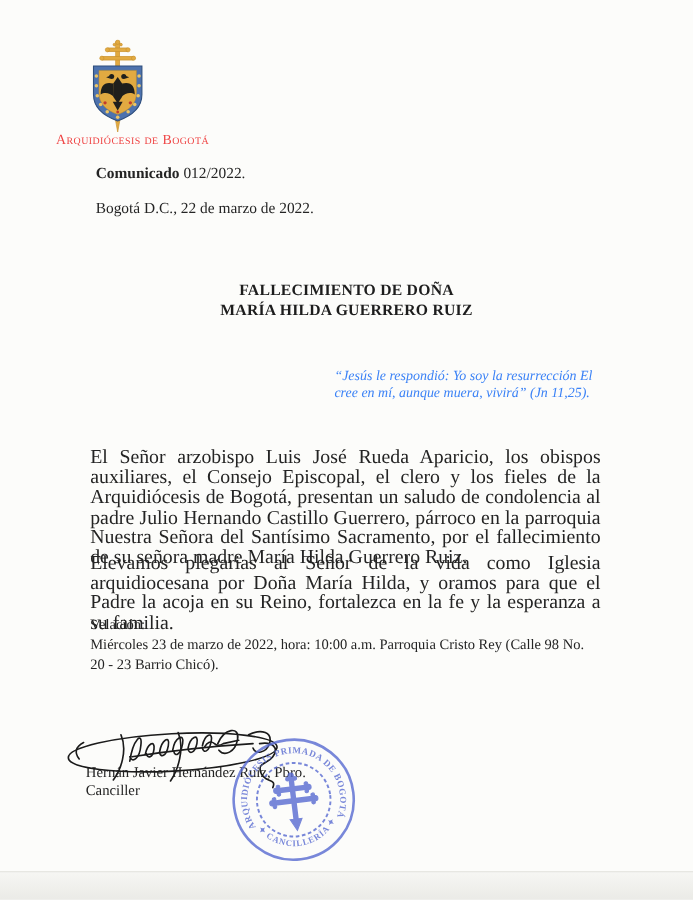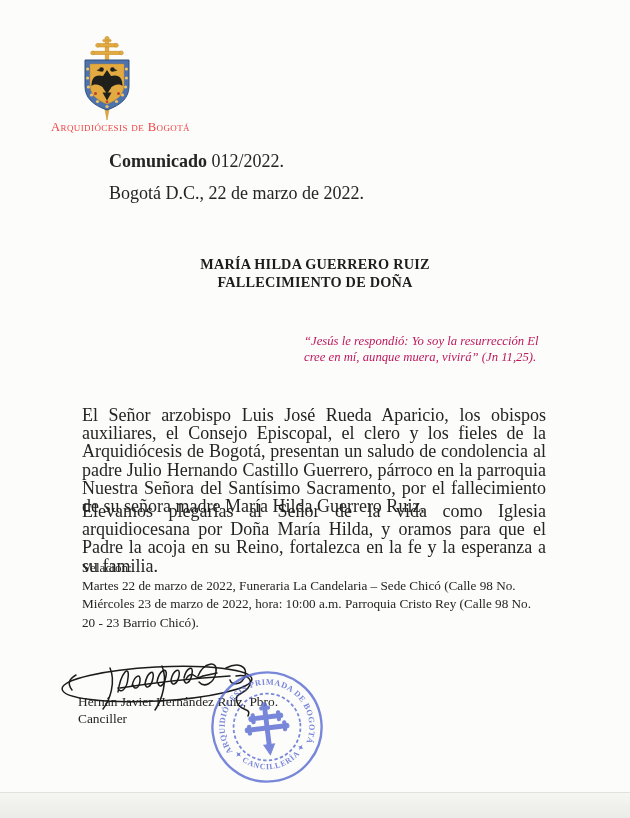--- a/index.html
+++ b/index.html
@@ -7,27 +7,27 @@
     position:relative; width:630px; height:818px; overflow:hidden;
     background:#fcfcfa;
     font-family:"Liberation Serif","DejaVu Serif",serif;
     color:#242424;
   }
   .abs{position:absolute;}
   .org-name{
     font-variant:small-caps; font-size:12.6px; letter-spacing:.4px;
     color:#ef4444; white-space:nowrap;
   }
-  .meta-line{font-size:18px; white-space:nowrap;margin-left:22px;}
+  .meta-line{font-size:14px; white-space:nowrap;}
   .meta-line .b{font-weight:bold;}
   .doc-title{
     width:630px; text-align:center; font-weight:bold; font-size:14.3px;
     line-height:18px; letter-spacing:.2px; color:#1d1d1d;
   }
-  .quote{font-style:italic; font-size:12.7px; line-height:16.4px; color:#be185d;}
+  .quote{font-style:italic; font-size:12.7px; line-height:16.4px; color:#3b82f6;}
   .body-par{font-size:18px; line-height:18.2px; text-align:justify; width:464px;}
   .sched{font-size:13.2px; line-height:18.2px;}
   .sched div{white-space:nowrap;}
   .signer{font-size:13.4px; white-space:nowrap;}
   .bottom-strip{
     left:0; top:792px; width:630px; height:26px;
     background:linear-gradient(180deg,#f6f6f3,#eaeae6);
     border-top:1px solid #e2e2dc;
   }
   svg{display:block;}
@@ -91,35 +91,34 @@
 
   <div class="abs org-name" style="left:51px; top:120px;">Arquidiócesis de Bogotá</div>
 
   <div class="abs meta-line" style="left:87px; top:151px;">
     <span class="b">Comunicado</span>
     <span>012/2022.</span>
   </div>
   <div class="abs meta-line" style="left:87px; top:183px;">Bogotá D.C., 22 de marzo de 2022.</div>
 
   <div class="abs doc-title" style="left:0; top:255px;">
+    <div>FALLECIMIENTO DE DOÑA</div>
     <div>MARÍA HILDA GUERRERO RUIZ</div>
-    <div>FALLECIMIENTO DE DOÑA</div>
   </div>
 
   <div class="abs quote" style="left:304px; top:333px; width:275px;">
     <div>“Jesús le respondió: Yo soy la resurrección El</div>
     <div>cree en mí, aunque muera, vivirá” (Jn 11,25).</div>
   </div>
 
   <div class="abs body-par" style="left:82px; top:406px;">El Señor arzobispo Luis José Rueda Aparicio, los obispos auxiliares, el Consejo Episcopal, el clero y los fieles de la Arquidiócesis de Bogotá, presentan un saludo de condolencia al padre Julio Hernando Castillo Guerrero, párroco en la parroquia Nuestra Señora del Santísimo Sacramento, por el fallecimiento de su señora madre María Hilda Guerrero Ruiz.</div>
   <div class="abs body-par" style="left:82px; top:502px;">Elevamos plegarias al Señor de la vida como Iglesia arquidiocesana por Doña María Hilda, y oramos para que el Padre la acoja en su Reino, fortalezca en la fe y la esperanza a su familia.</div>
 
   <div class="abs sched" style="left:82px; top:559px; width:480px;">
       <div>Velación:</div>
-      <div>Martes 22 de marzo de 2022, Funeraria La Candelaria – Sede Chicó (Calle 98 No.</div>
       <div>Miércoles 23 de marzo de 2022, hora: 10:00 a.m. Parroquia Cristo Rey (Calle 98 No.</div>
       <div>20 - 23 Barrio Chicó).</div>
     </div>
 
   <div class="abs signer" style="left:78px; top:694px;">Hernán Javier Hernández Ruiz, Pbro.</div>
   <div class="abs signer" style="left:78px; top:711px;text-align:right;">Canciller</div>
 
   <svg class="abs" style="left:58px; top:652px;" width="232" height="80" viewBox="0 0 232 80">
     <g fill="none" stroke="#1b1b1b" stroke-width="1.5" stroke-linecap="round">
       <ellipse cx="99" cy="32" rx="95" ry="17" transform="rotate(-3 99 32)"></ellipse>

